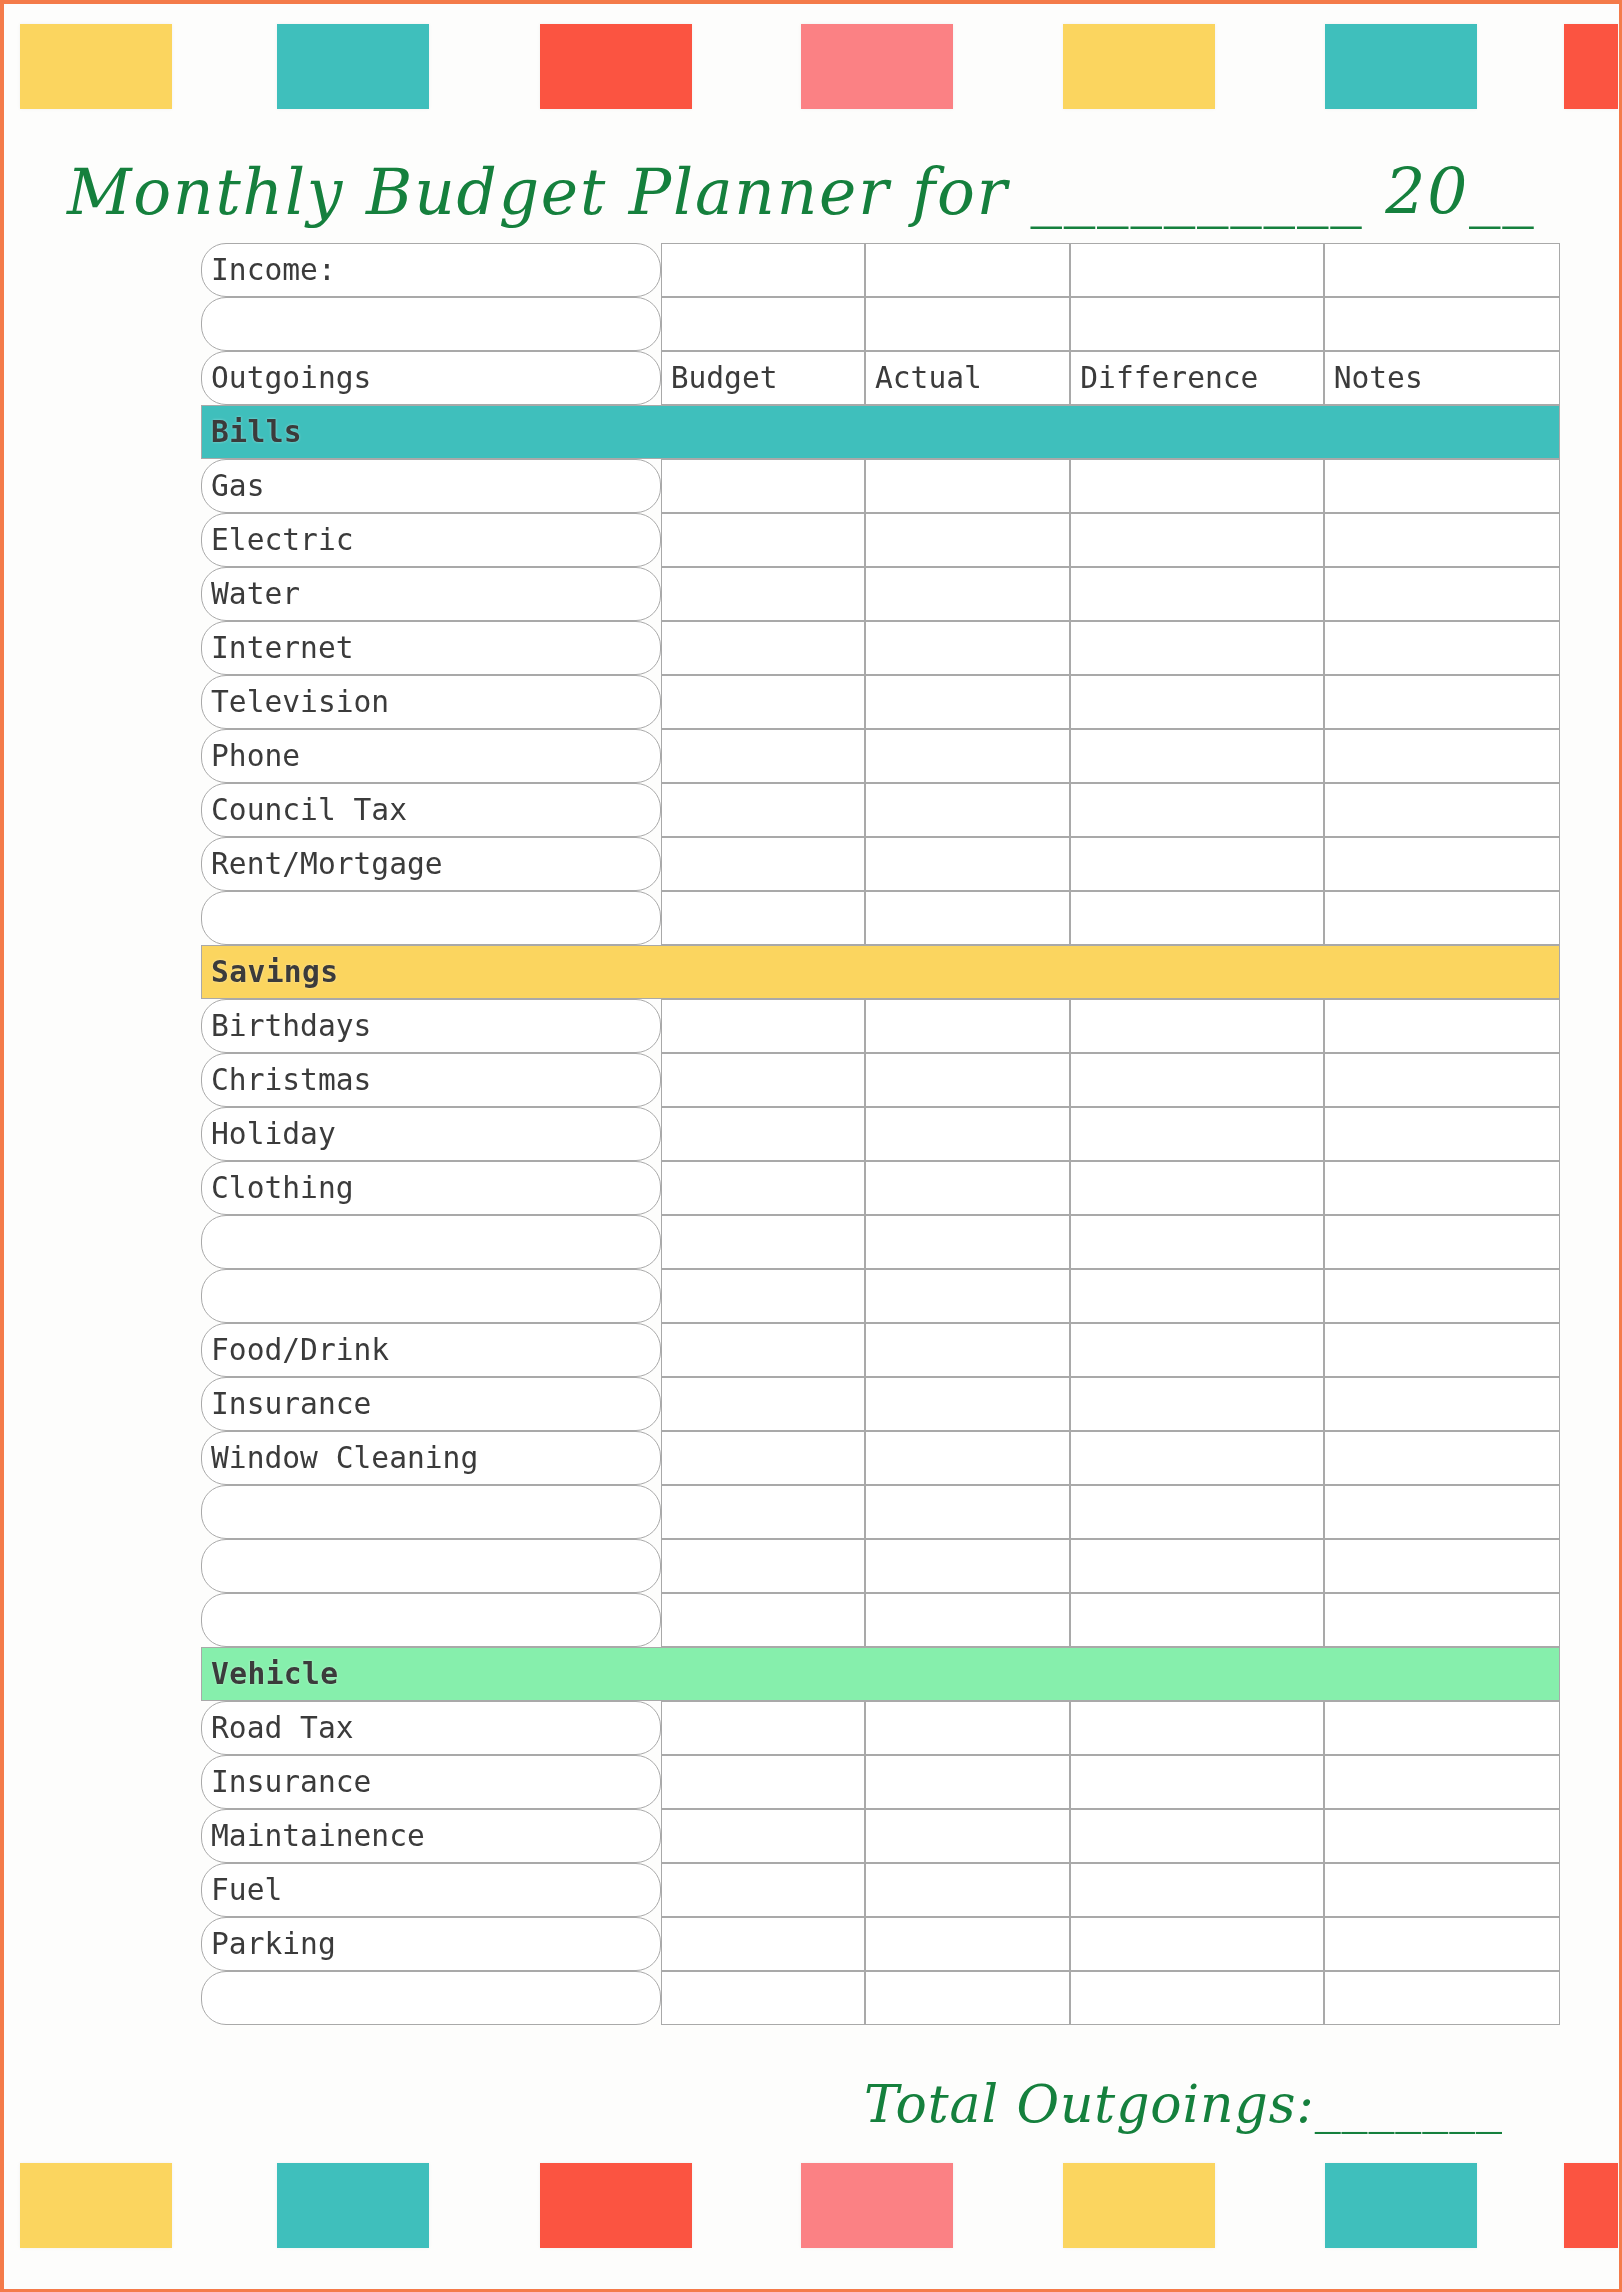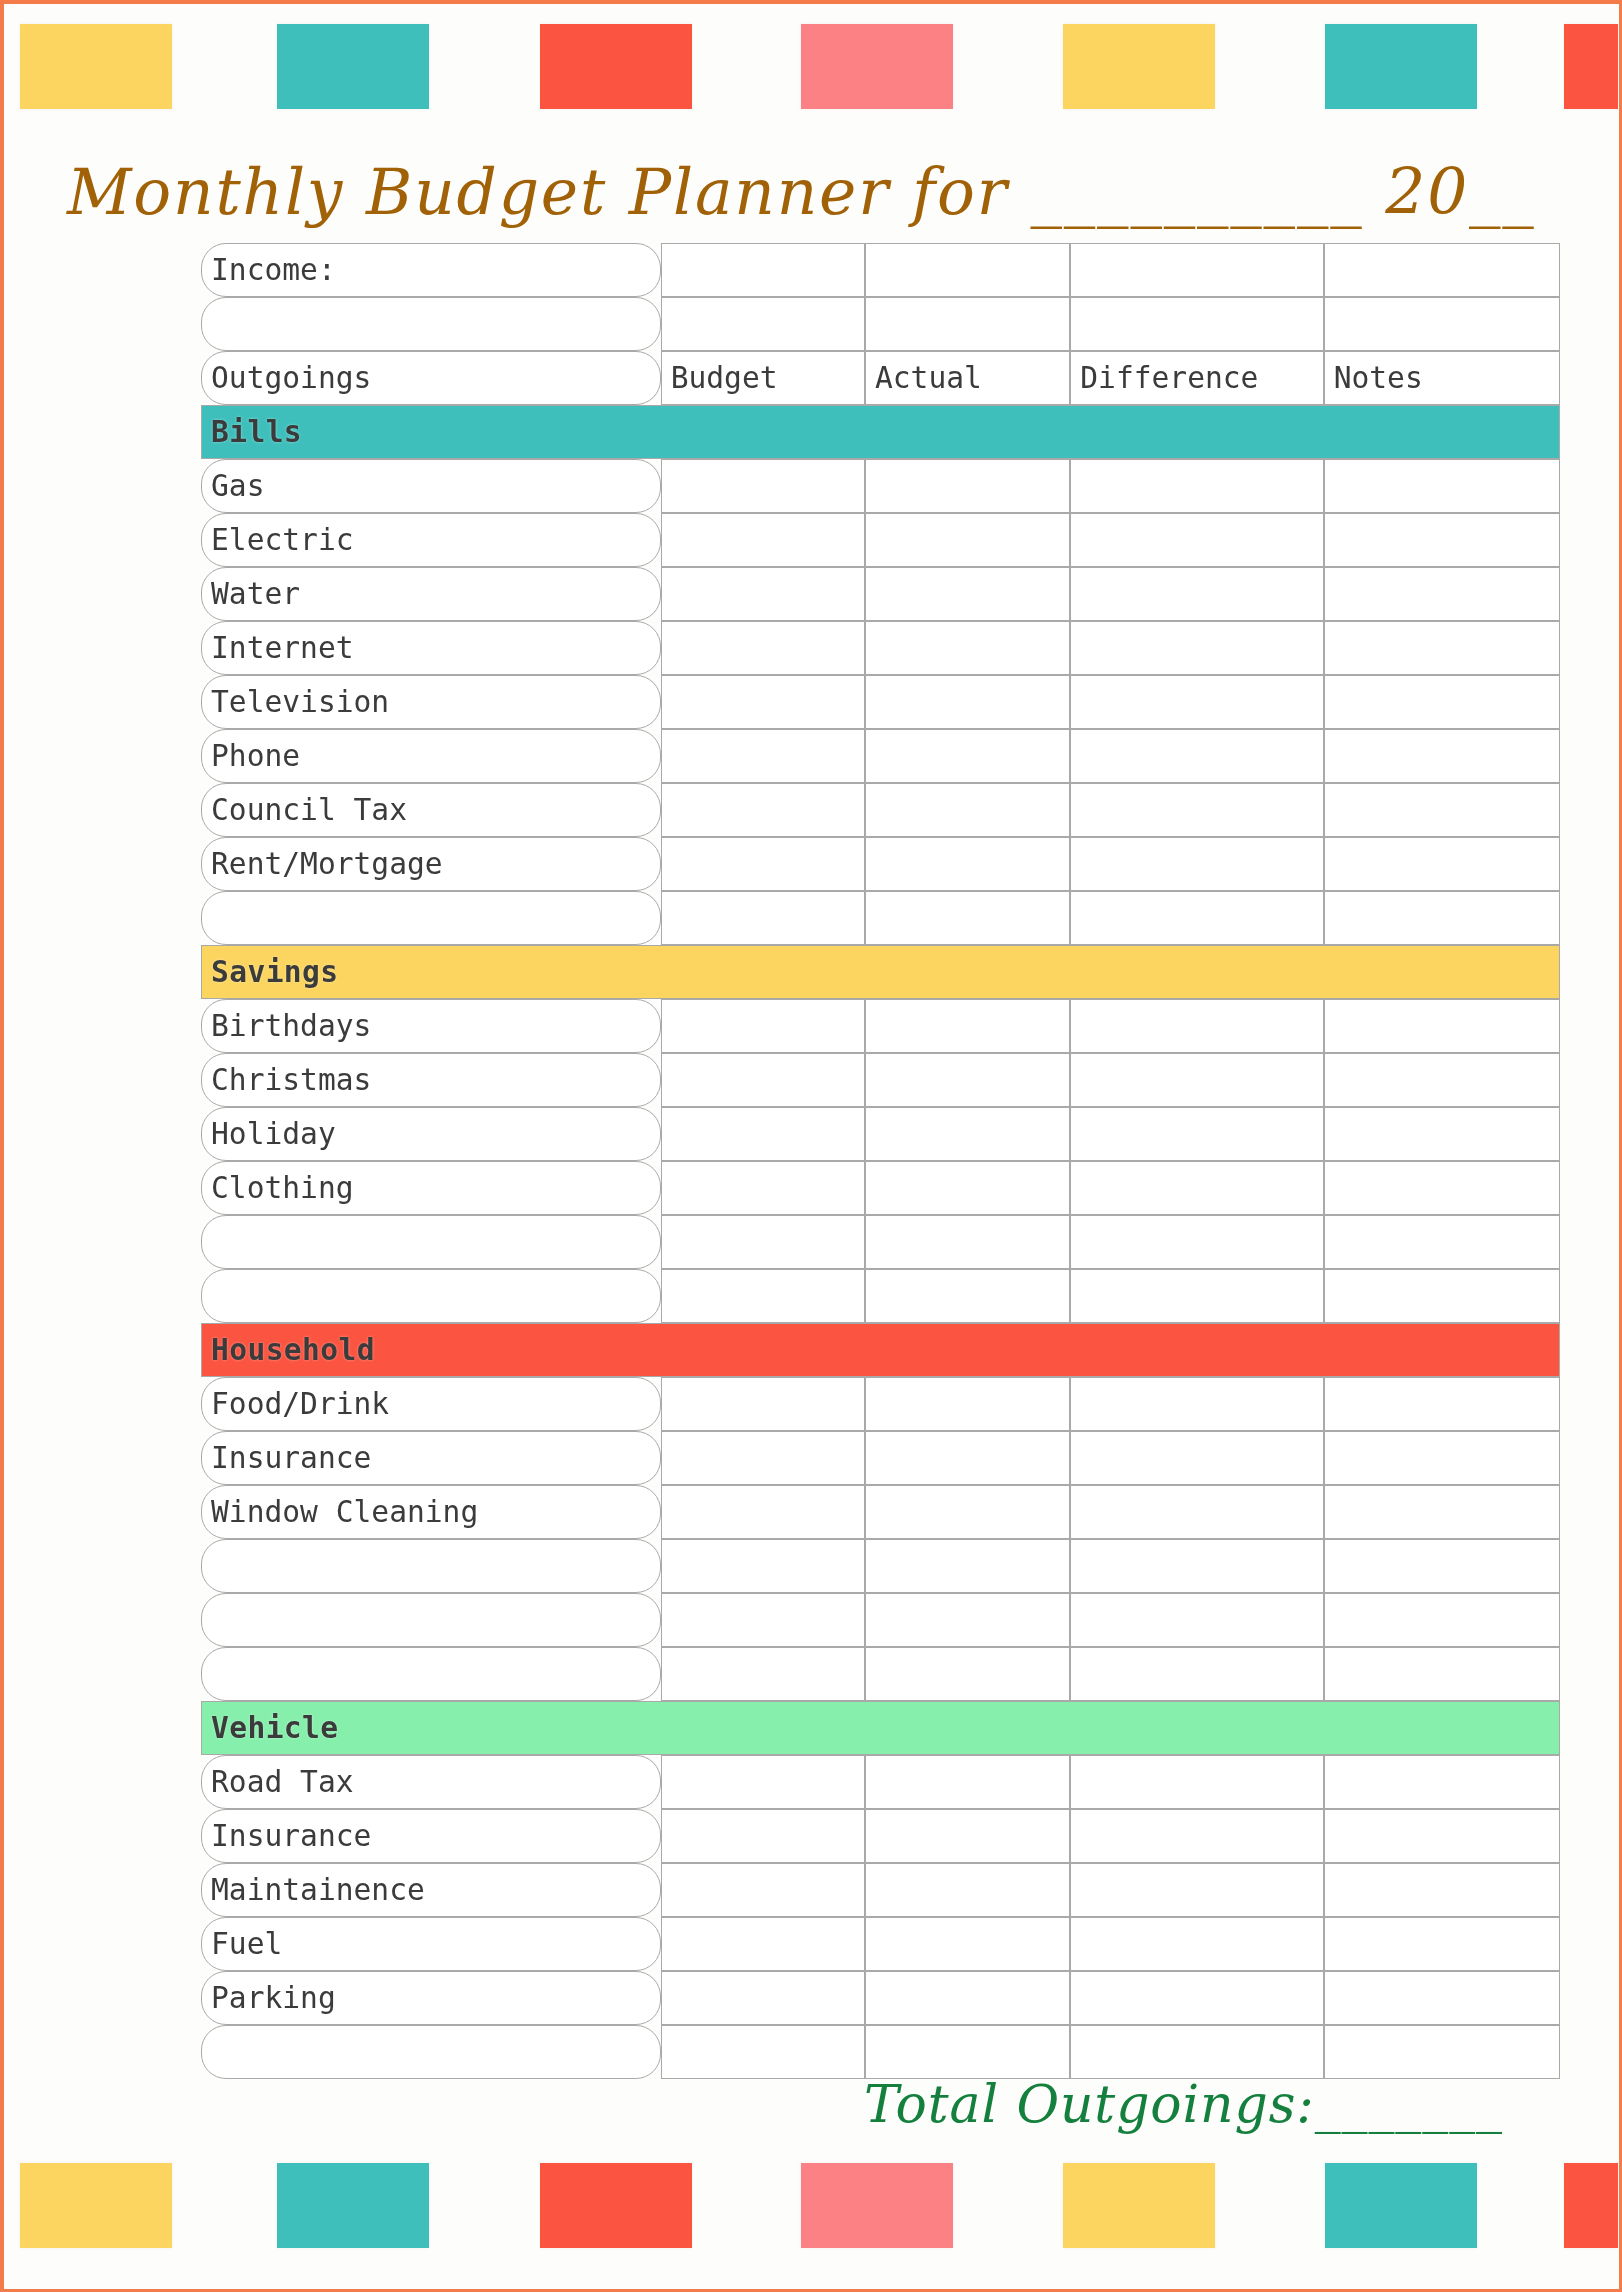--- a/index.html
+++ b/index.html
@@ -41,21 +41,21 @@
   .title-line {
     position: absolute;
     left: 63px;
     top: 139px;
     width: 1487px;
     height: 99px;
     font-family: "DejaVu Serif", serif;
     font-style: italic;
     font-size: 63px;
     font-weight: 400;
-    color: #a16207;
+    color: #15803d;
     letter-spacing: 1.8px;
     white-space: nowrap;
     display: flex;
     align-items: center;
   }
 
   .total-line {
     position: absolute;
     left: 860px;
     top: 2055px;
@@ -266,23 +266,20 @@
           <td class="c-diff"></td>
           <td class="c-notes"></td>
         </tr>
         <tr class="r-empty">
           <td class="c-label"></td>
           <td class="c-budget"></td>
           <td class="c-actual"></td>
           <td class="c-diff"></td>
           <td class="c-notes"></td>
         </tr>
-        <tr class="r-section">
-          <td colspan="5" style="background: rgb(251, 84, 65);">Household</td>
-        </tr>
         <tr class="r-row">
           <td class="c-label">Food/Drink</td>
           <td class="c-budget"></td>
           <td class="c-actual"></td>
           <td class="c-diff"></td>
           <td class="c-notes"></td>
         </tr>
         <tr class="r-row">
           <td class="c-label">Insurance</td>
           <td class="c-budget"></td>

